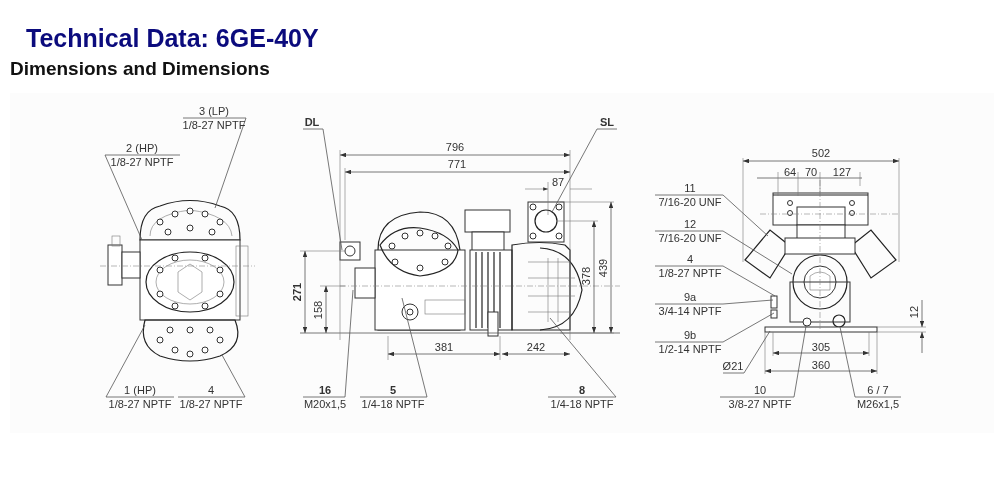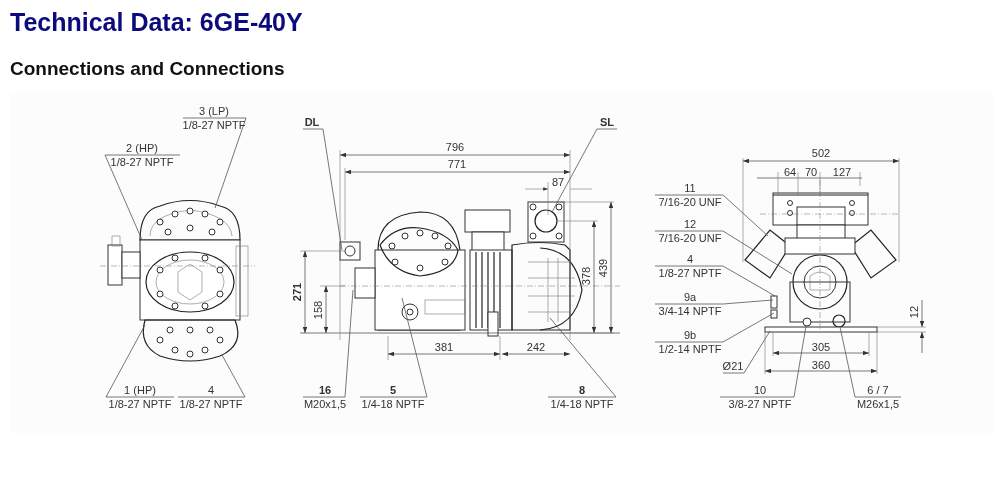--- a/index.html
+++ b/index.html
@@ -1,34 +1,34 @@
 <!DOCTYPE html>
 <html><head>
 <meta charset="utf-8">
 <style>
   html, body { margin:0; padding:0; background:#ffffff; }
   body { width:1000px; height:488px; position:relative; overflow:hidden; font-family:"Liberation Sans", sans-serif; }
-  .title { position:absolute; left:10px; top:8px; margin:0; font-size:25px; font-weight:bold; color:#0b0b7d; letter-spacing:0px; }
+  .title { position:absolute; left:10px; top:8px; margin:16px; font-size:25px; font-weight:bold; color:#0b0b7d; letter-spacing:0px; }
   .subtitle { position:absolute; left:10px; top:58px; margin:0; font-size:19px; font-weight:bold; color:#111; }
   .panel { position:absolute; left:10px; top:93px; width:984px; height:340px; background:#fcfcfc; }
   svg.drawing { position:absolute; left:0; top:0; width:1000px; height:488px; }
   svg text { font-family:"Liberation Sans", sans-serif; fill:#333; }
   .lbl { font-size:11px; }
   .lblb { font-size:11px; font-weight:bold; }
   .ln { stroke:#555; stroke-width:0.8; fill:none; }
   .thin { stroke:#777; stroke-width:0.6; fill:none; }
   .part { stroke:#333; stroke-width:1; fill:#fff; }
   .partd { stroke:#222; stroke-width:1.2; fill:none; }
   .cl { stroke:#888; stroke-width:0.6; stroke-dasharray:6 2 1 2; fill:none; }
 </style>
 </head>
 <body>
 
 <h1 class="title">Technical Data: 6GE-40Y</h1>
-<h2 class="subtitle">Connections and Connections</h2>
+<h2 class="subtitle">Dimensions and Dimensions</h2>
 <div class="panel"></div>
 
 <svg class="drawing" viewBox="0 0 1000 488">
   <defs>
     <marker id="arr" markerWidth="8" markerHeight="6" refX="8" refY="3" orient="auto-start-reverse">
       <path d="M0,0 L8,3 L0,6 z" fill="#333"></path>
     </marker>
   </defs>
 
   <g>

